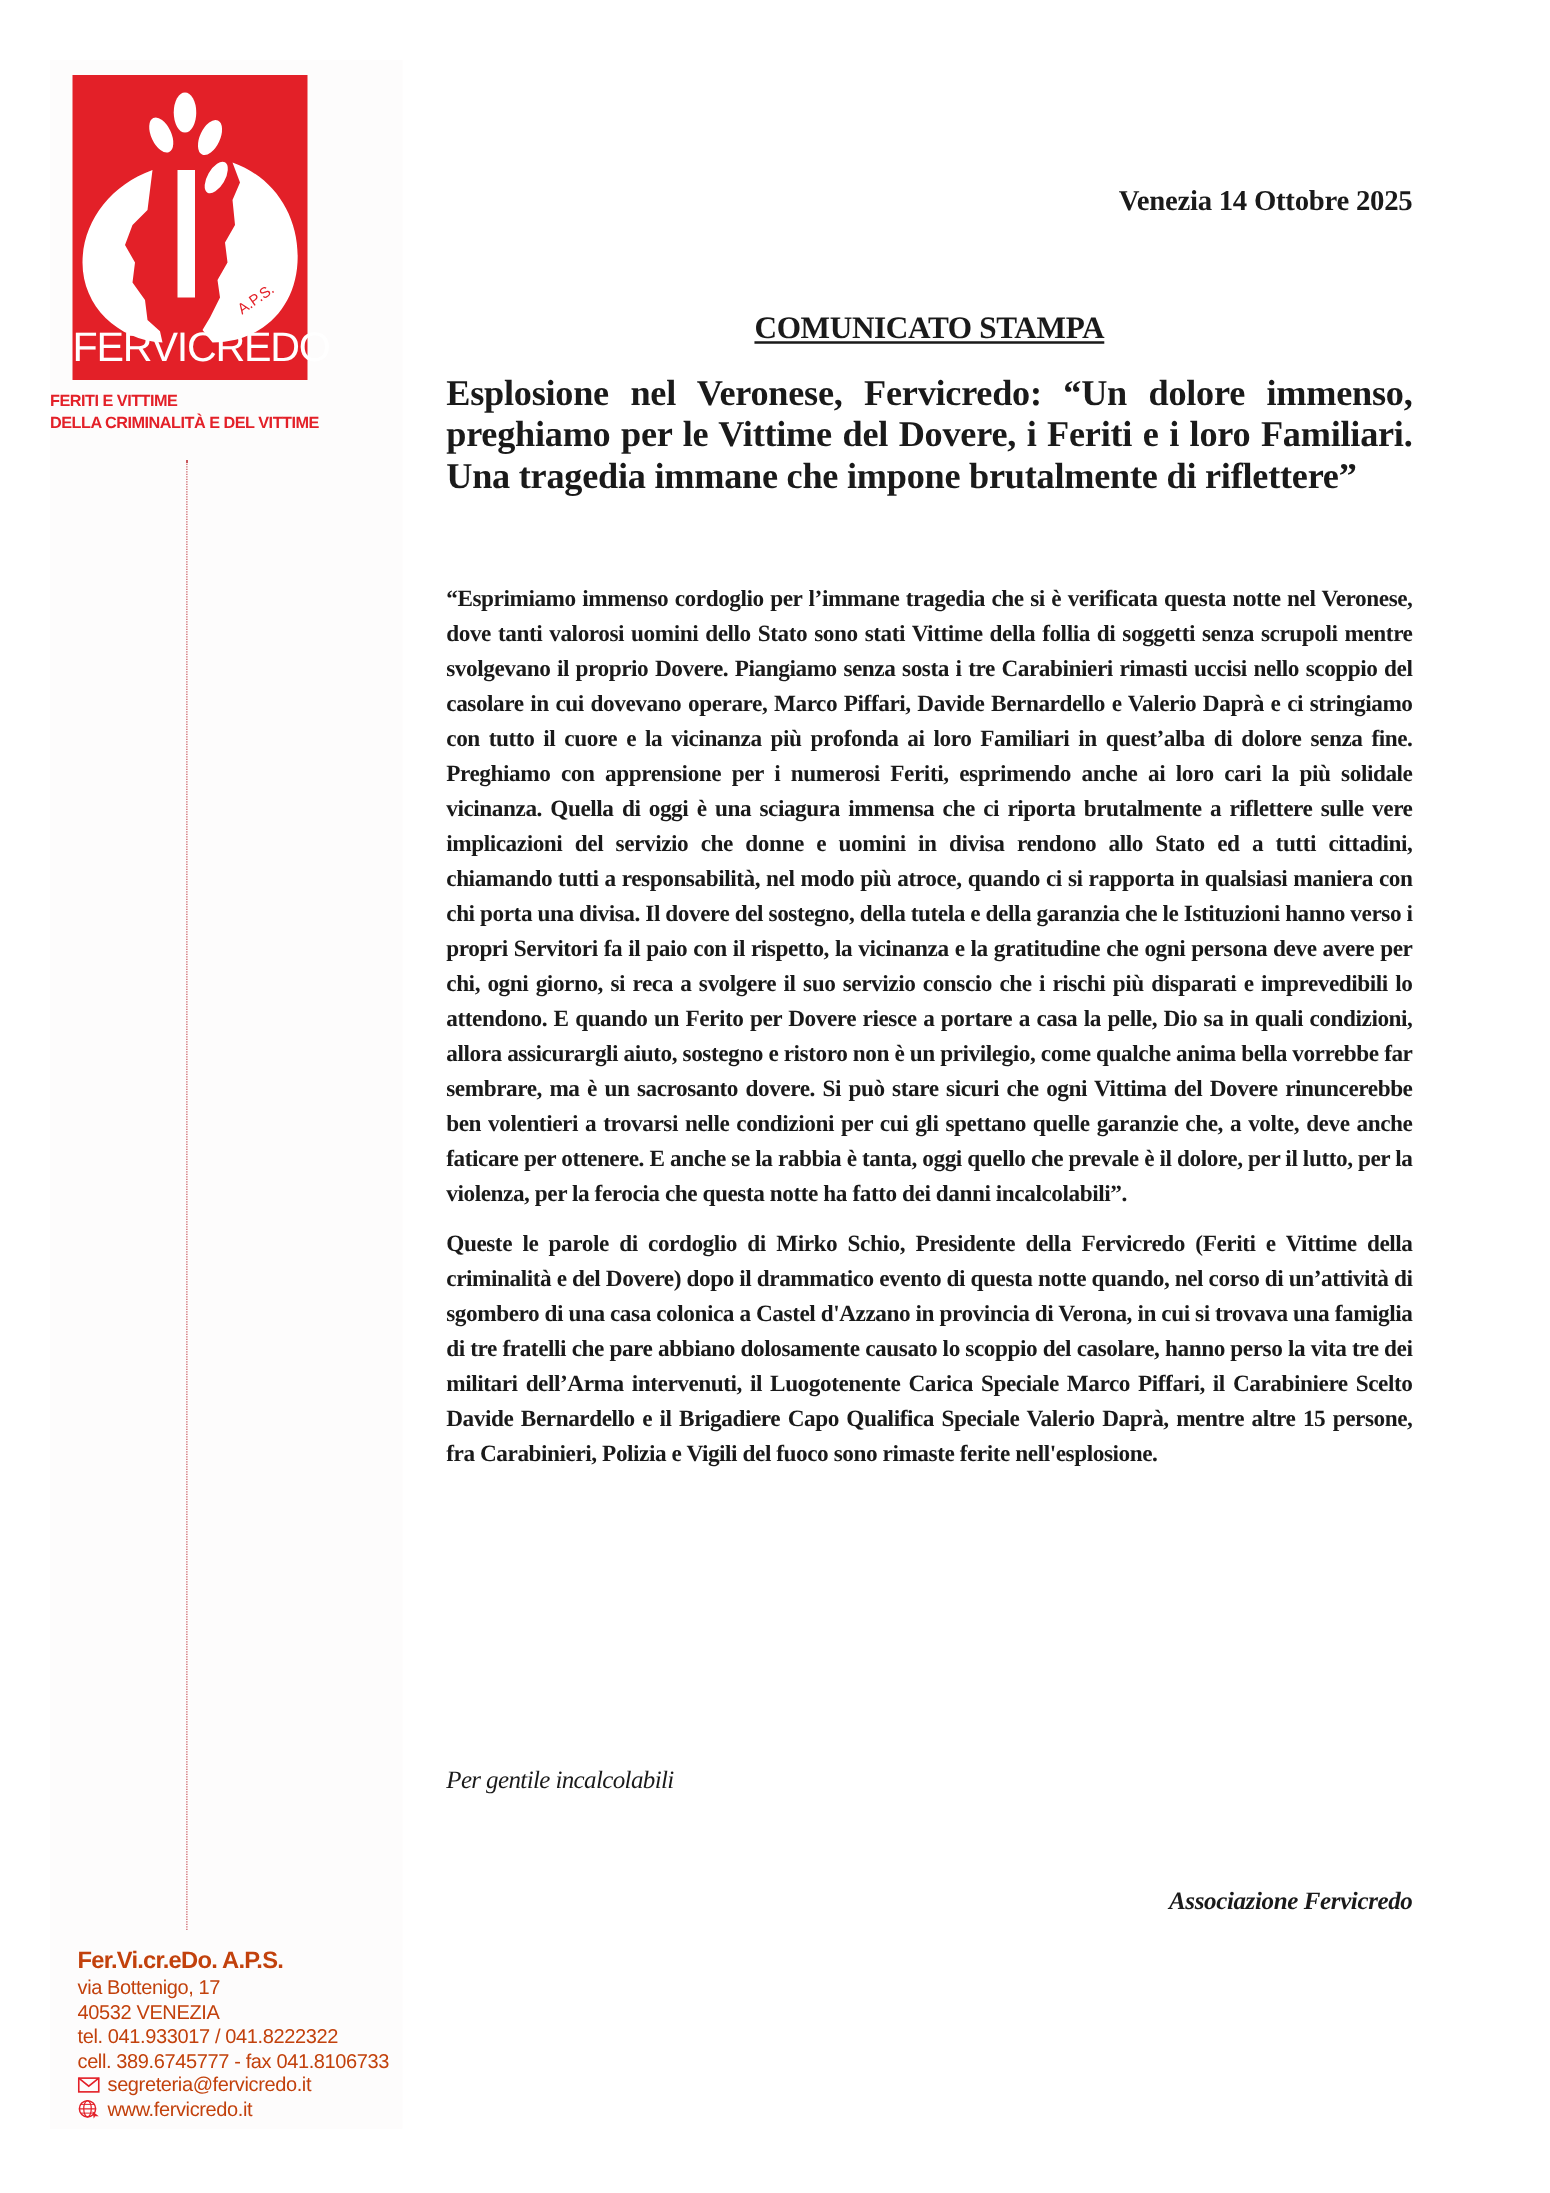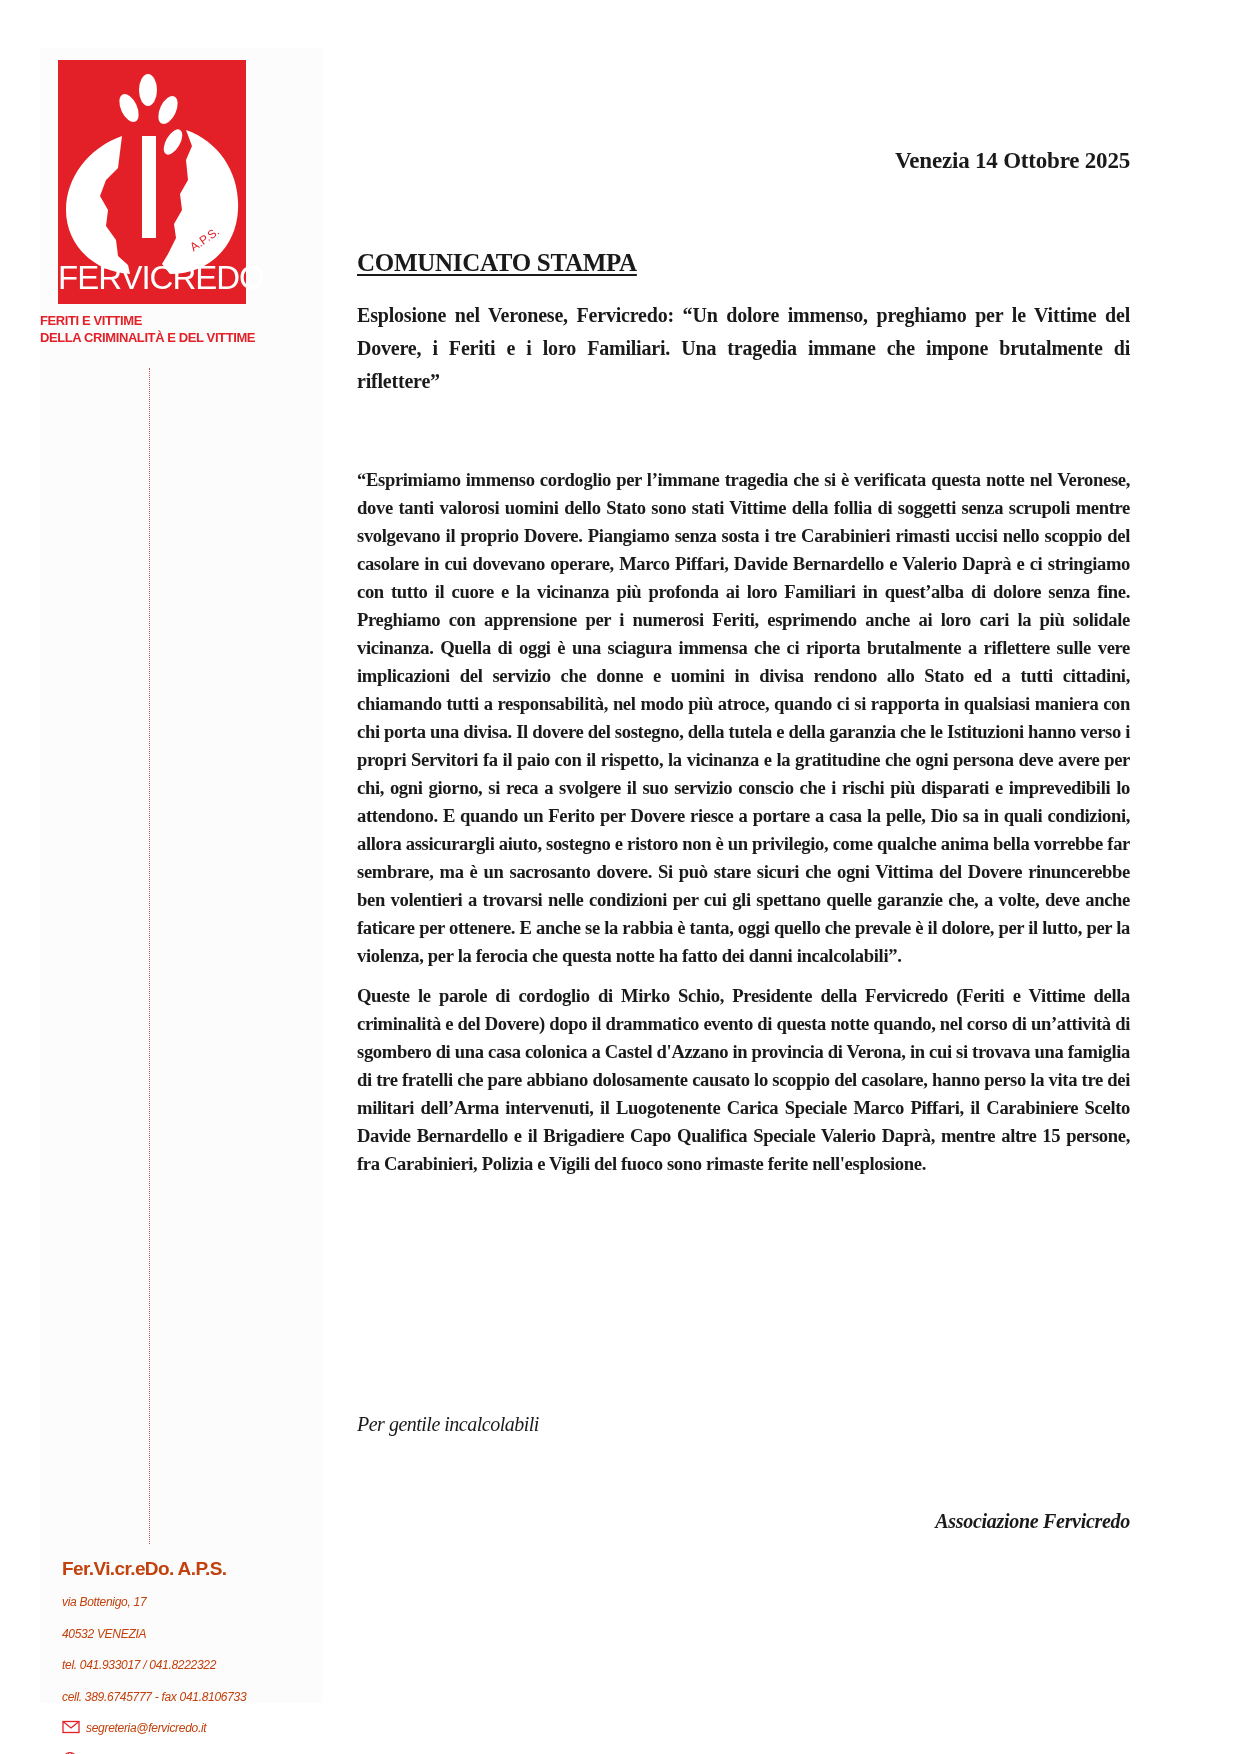--- a/index.html
+++ b/index.html
@@ -58,58 +58,56 @@
     color: #c2410c;
     font-family: "Liberation Sans", "DejaVu Sans", sans-serif;
   }
   .footer-org {
     font-weight: bold;
     font-size: 19px;
     line-height: 24px;
     letter-spacing: -0.6px;
   }
   .footer-line {
-    font-style: italic;
-    font-size: 12px;
+    font-size: 16px;
     line-height: 19.5px;
     letter-spacing: -0.3px;
     white-space: nowrap;
-    margin-top: 12px;
   }
   .footer-line .ico {
     display: inline-block;
     width: 18px; height: 14px;
     vertical-align: -2px;
     margin-right: 6px;
   }
 
   .date {
     position: absolute;
     right: 110px; top: 148px;
     font-weight: bold;
     font-size: 23px;
     letter-spacing: -0.2px;
   }
   .doc-title {
     position: absolute;
     left: 357px; width: 773px;
     top: 249px;
-    text-align: left;
+    text-align: center;
     font-weight: bold;
     font-size: 25px;
     text-decoration: underline;
     text-underline-offset: 3px;
     letter-spacing: -0.3px;
   }
   .headline {
     position: absolute;
     left: 357px; width: 773px;
     top: 299px;
     font-weight: bold;
-    font-size: 20px;
+    font-size: 29px;
     line-height: 33px;
     text-align: justify;
     text-align-last: left;
     letter-spacing: -0.2px;
   }
   .body-text {
     position: absolute;
     left: 357px; width: 773px;
     top: 466px;
     font-size: 18.6px;

